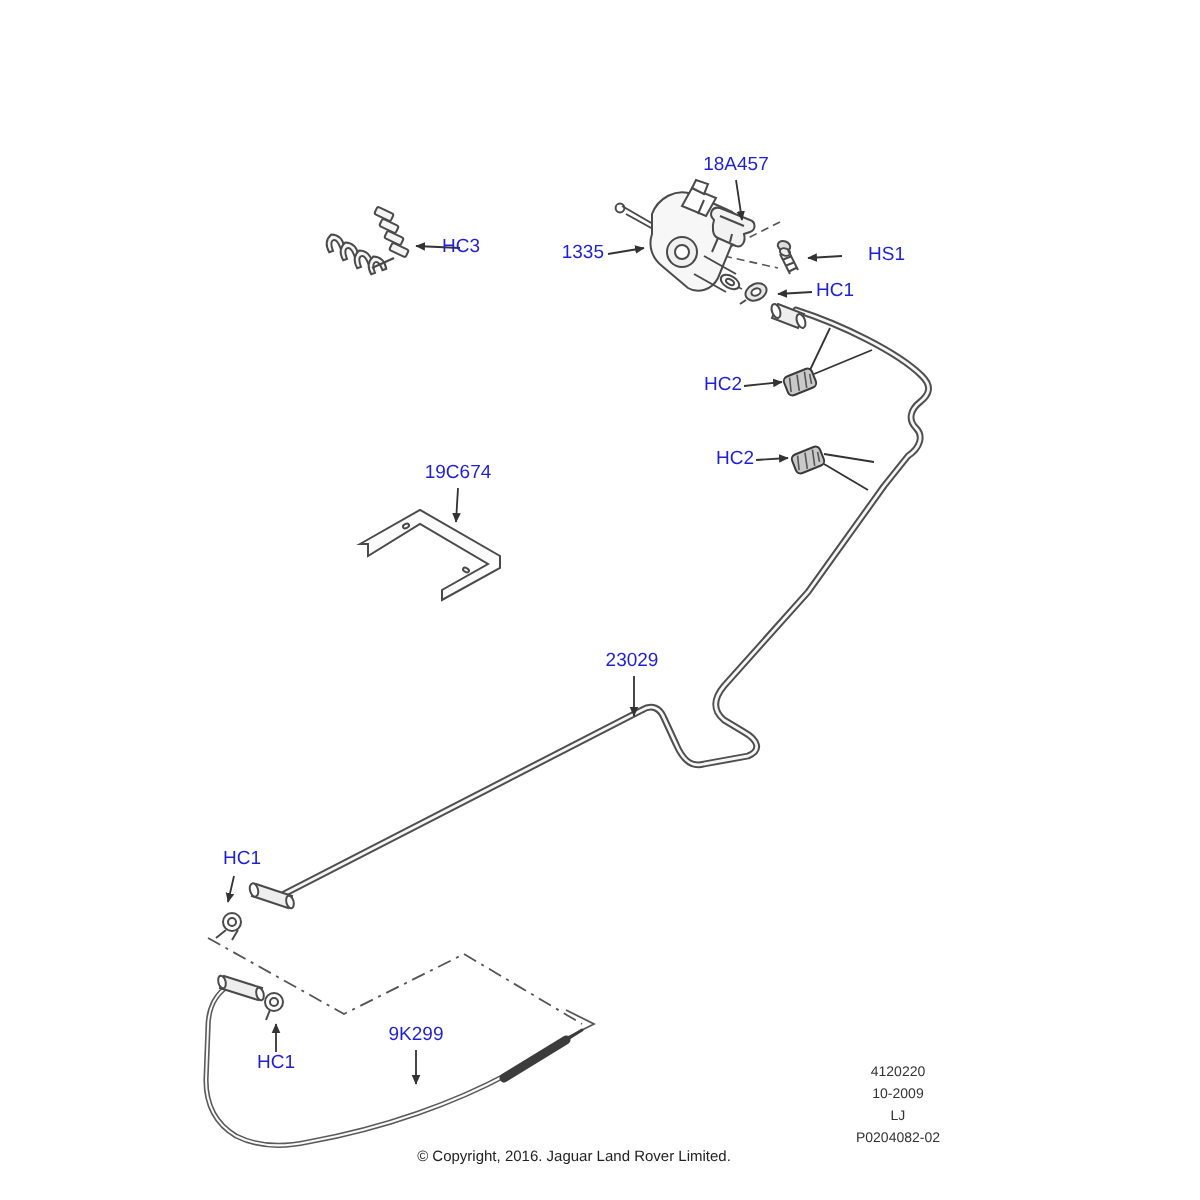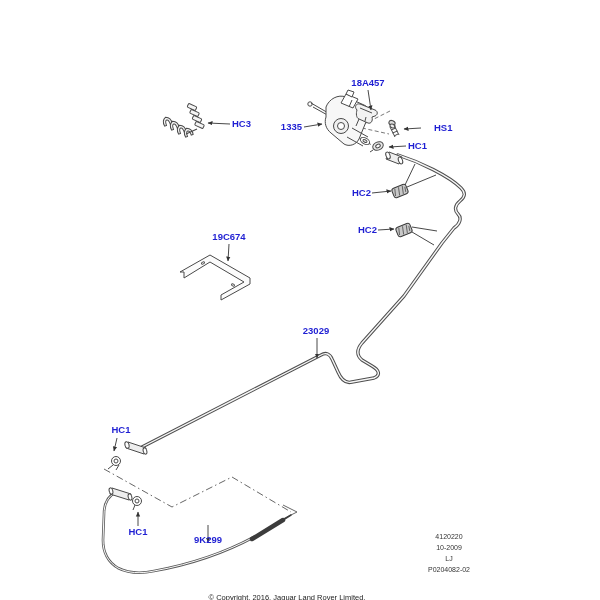--- a/index.html
+++ b/index.html
@@ -1,27 +1,27 @@
 <!DOCTYPE html>
 <html><head>
 <meta charset="utf-8">
 <style>
   html,body{margin:0;padding:0;background:#fff;}
   .stage{position:relative;width:600px;height:600px;background:#ffffff;overflow:hidden;
          font-family:"Liberation Sans",sans-serif;}
   svg{position:absolute;left:0;top:0;}
-  .callout{position:absolute;color:#1f1fd3;font-weight:bold;font-size:9.5px;line-height:10px;
+  .callout{position:absolute;color:#1f1fd3;font-weight:normal;font-size:9.5px;line-height:10px;
            white-space:nowrap;cursor:pointer;}
   .cc{transform:translate(-50%,-50%);}
   .cl{transform:translate(0,-50%);}
   .cr{transform:translate(-100%,-50%);text-align:right;}
   .footer-doc{position:absolute;left:449px;top:531px;transform:translateX(-50%);
               text-align:center;font-size:7px;line-height:11px;color:#333;}
   .copyright{position:absolute;left:287px;top:578px;transform:translate(-50%,-50%);
-             font-size:7.5px;color:#222;white-space:nowrap;margin-top:19px;}
+             font-size:7.5px;color:#222;white-space:nowrap;}
 </style>
 </head>
 <body>
 
 <div class="stage">
 
 <svg width="600" height="600" viewBox="0 0 600 600">
   <defs>
     <marker id="arr" markerWidth="6" markerHeight="6" refX="5" refY="3" orient="auto">
       <path d="M0,0.6 L5.4,3 L0,5.4 Z" fill="#333"></path>
@@ -173,32 +173,32 @@
     <path d="M412,227 L437,231"></path>
     <path d="M412,232 L434,245"></path>
     <path d="M229,244 L228,261" marker-end="url(#arr)"></path>
     <path d="M317,338 L317,358" marker-end="url(#arr)"></path>
     <path d="M117,438 L114,451" marker-end="url(#arr)"></path>
     <path d="M138,526 L138,512" marker-end="url(#arr)"></path>
     <path d="M208,525 L208,542" marker-end="url(#arr)"></path>
   </g>
 </svg>
 
-<div class="callout cl" style="left:232px;top:124px">HC3</div>
+<div class="callout cl" style="left:221px;top:124px">HC3</div>
 <div class="callout cc" style="left:368px;top:83px">18A457</div>
 <div class="callout cr" style="left:302px;top:127px">1335</div>
 <div class="callout cl" style="left:434px;top:128px">HS1</div>
 <div class="callout cl" style="left:408px;top:146px">HC1</div>
 <div class="callout cl" style="left:352px;top:193px">HC2</div>
 <div class="callout cl" style="left:358px;top:230px">HC2</div>
 <div class="callout cc" style="left:229px;top:237px">19C674</div>
 <div class="callout cc" style="left:316px;top:331px">23029</div>
 <div class="callout cc" style="left:121px;top:430px">HC1</div>
 <div class="callout cc" style="left:138px;top:532px">HC1</div>
-<div class="callout cc" style="left:208px;top:540px">9K299</div>
+<div class="callout cc" style="left:208px;top:518px">9K299</div>
 
 <div class="footer-doc">
   <div>4120220</div>
   <div>10-2009</div>
   <div>LJ</div>
   <div>P0204082-02</div>
 </div>
 
 <div class="copyright">© Copyright, 2016. Jaguar Land Rover Limited.</div>
 

